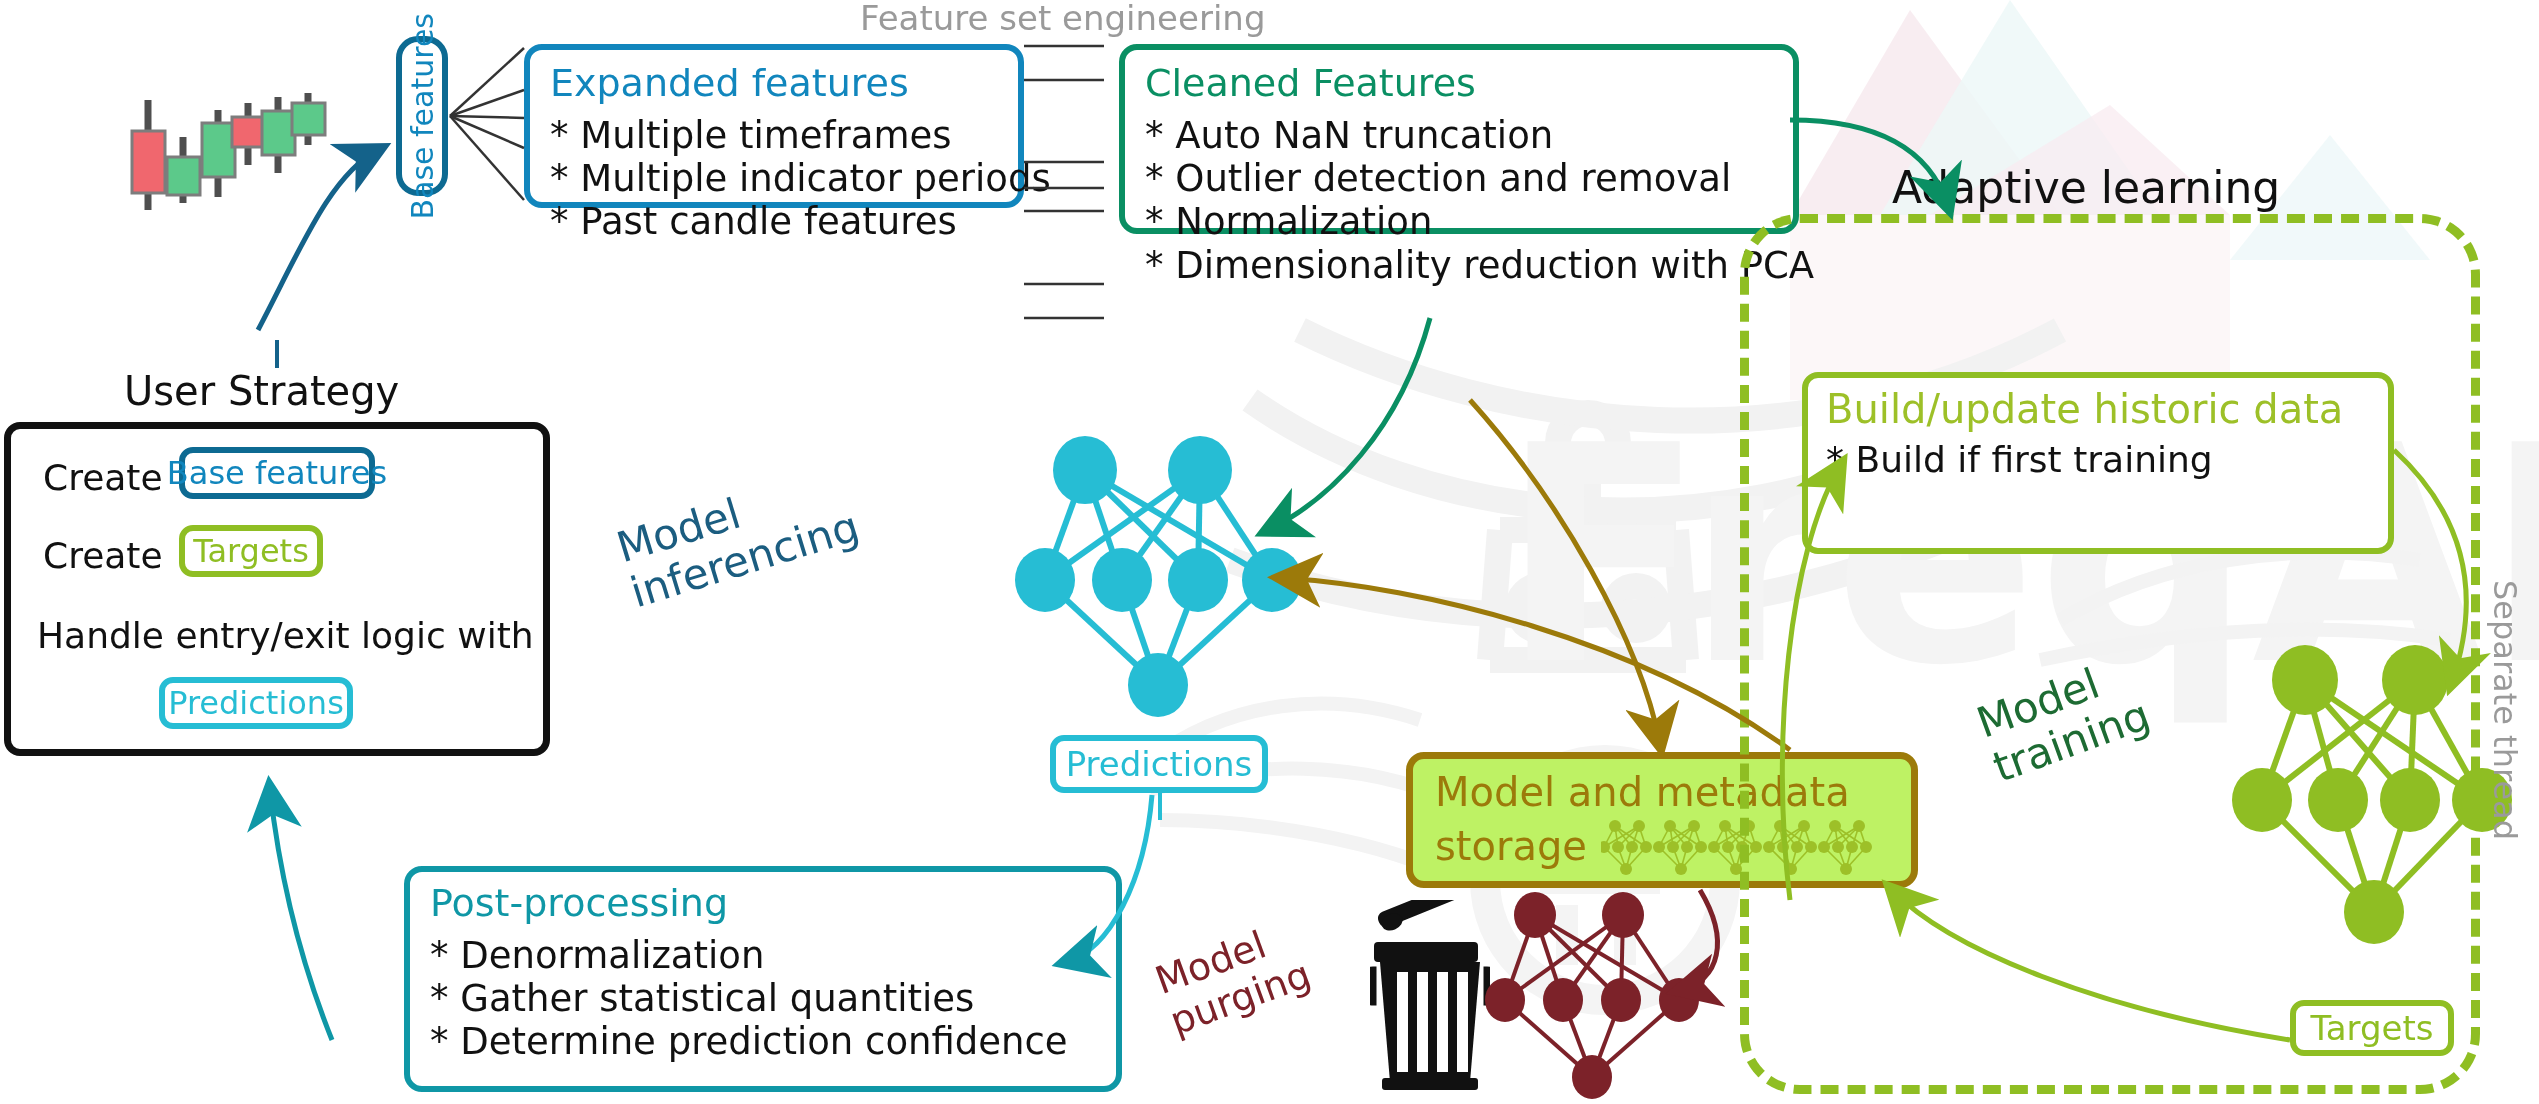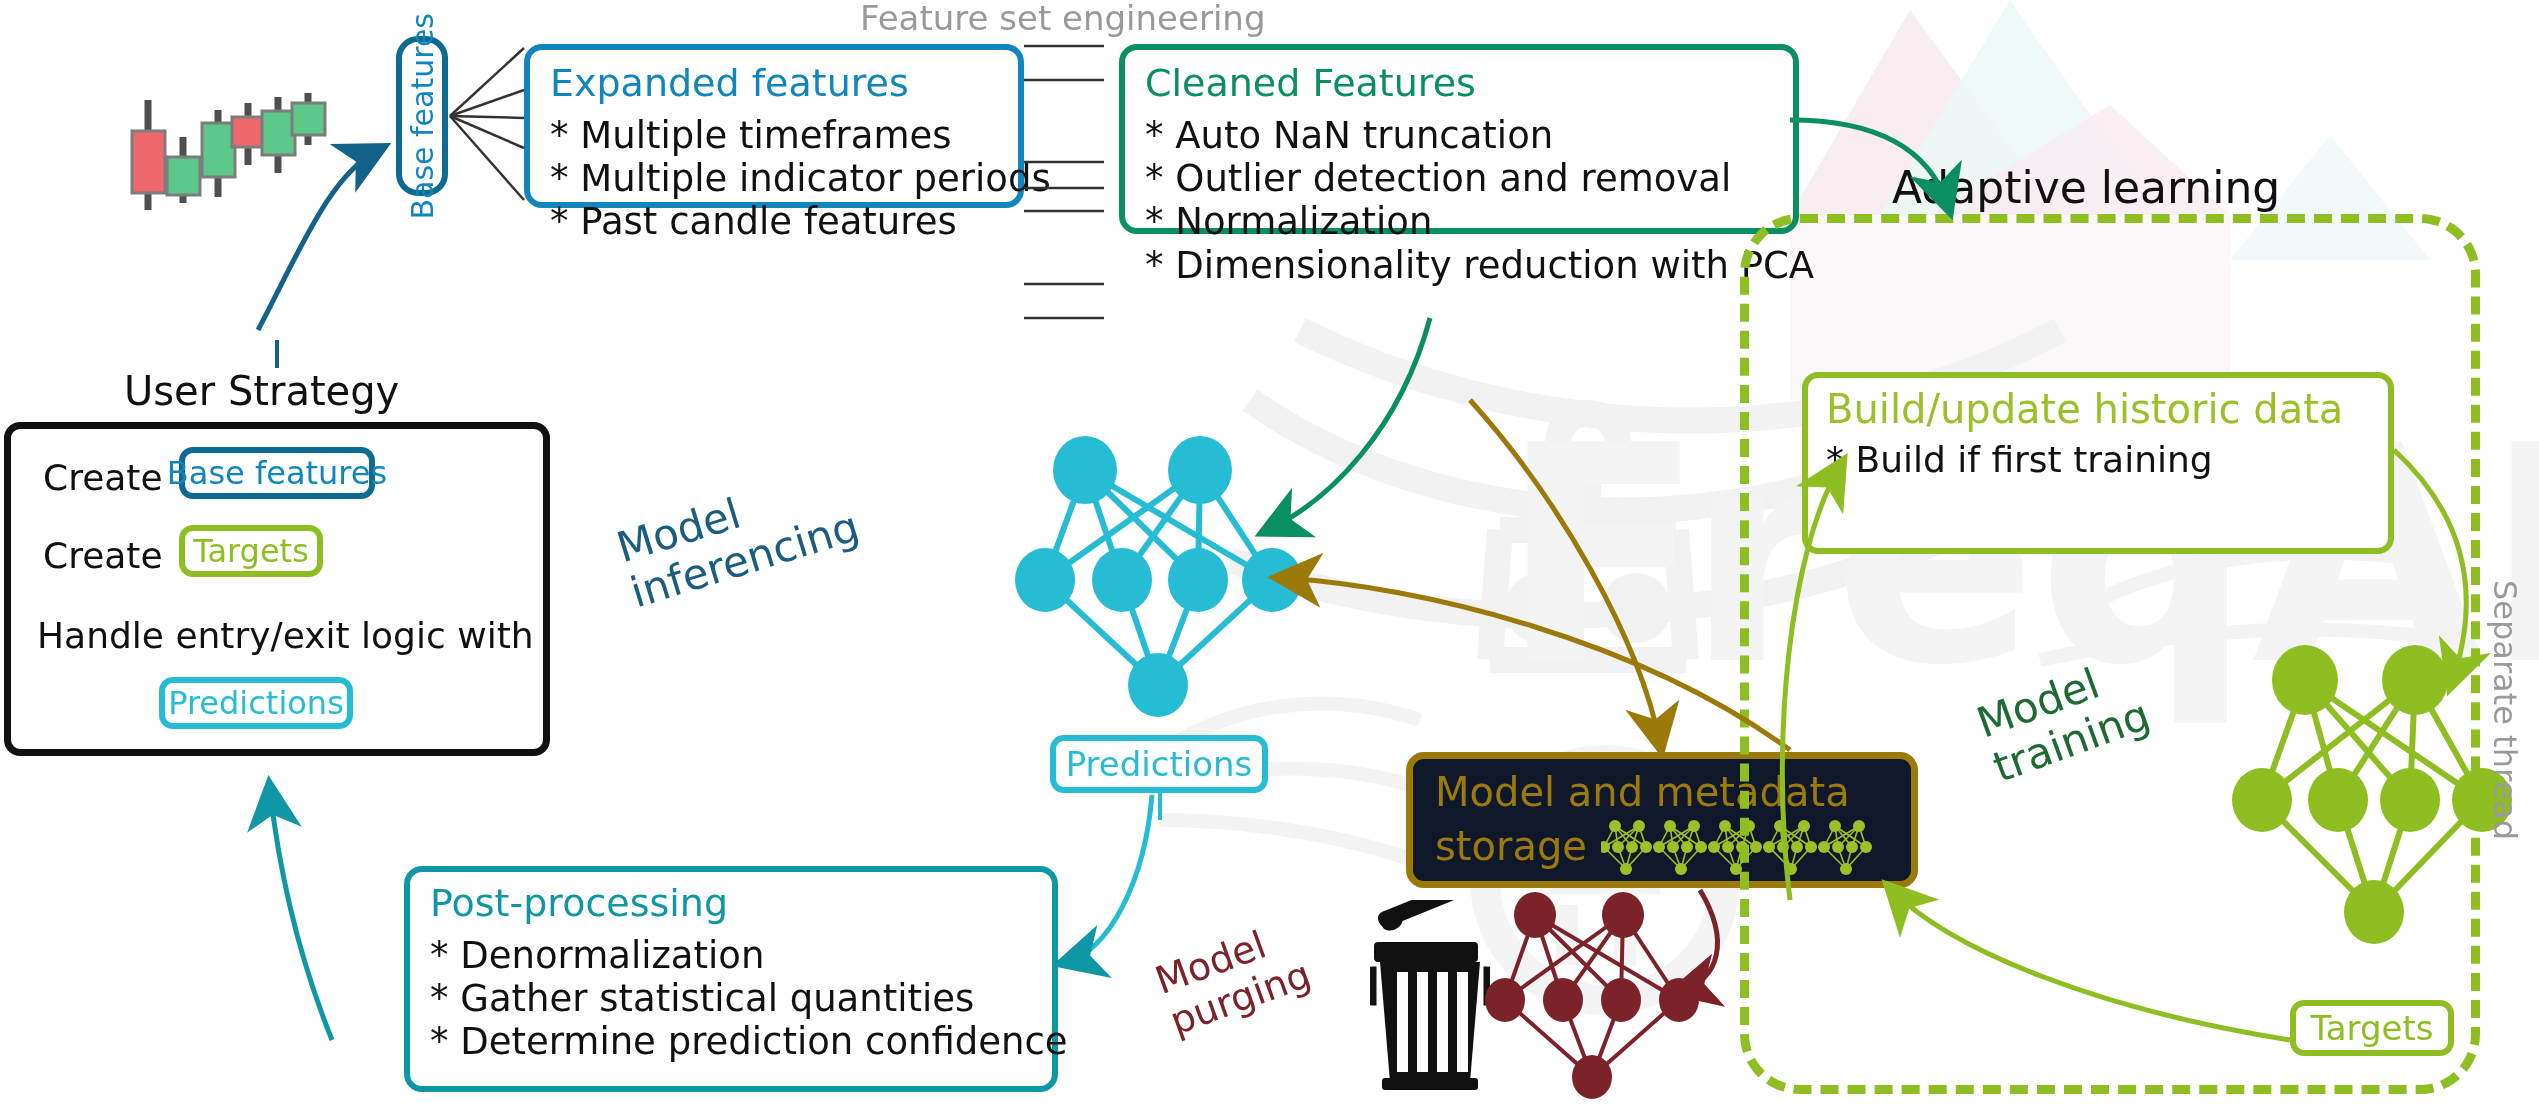--- a/index.html
+++ b/index.html
@@ -182,21 +182,21 @@
       <ellipse cx="262" cy="150" rx="30" ry="32"></ellipse>
       <ellipse cx="148" cy="255" rx="30" ry="32"></ellipse>
     </g>
   </svg>
 
   <div class="badge" style="left:1050px; top:735px; width:218px; height:58px;
         border:6px solid #26bdd4;">
     <span style="font-size:34px; color:#26bdd4;">Predictions</span>
   </div>
 
-  <div class="panel" style="left:404px; top:866px; width:654px; height:226px;
+  <div class="panel" style="left:404px; top:866px; width:718px; height:226px;
         padding:12px 18px 0 20px; border-color:#0f97a6;">
     <div class="title" style="color:#0f97a6;">Post-processing</div>
     <ul>
       <li>* Denormalization</li>
       <li>* Gather statistical quantities</li>
       <li>* Determine prediction confidence</li>
     </ul>
   </div>
 
   <div class="rot-label" style="left:1160px; top:935px; font-size:38px; color:#7c2229;
@@ -240,21 +240,21 @@
       <ellipse cx="55" cy="30" rx="21" ry="23"></ellipse>
       <ellipse cx="143" cy="30" rx="21" ry="23"></ellipse>
       <ellipse cx="25" cy="115" rx="20" ry="22"></ellipse>
       <ellipse cx="83" cy="115" rx="20" ry="22"></ellipse>
       <ellipse cx="141" cy="115" rx="20" ry="22"></ellipse>
       <ellipse cx="199" cy="115" rx="20" ry="22"></ellipse>
       <ellipse cx="112" cy="192" rx="20" ry="22"></ellipse>
     </g>
   </svg>
 
-  <div class="abs" style="left:1406px; top:752px; width:512px; height:136px; background:#0f172a;
+  <div class="abs" style="left:1406px; top:752px; width:512px; height:136px; background:#bef264;
               border:7px solid #9c7a0a; border-radius:18px;">
     <div class="abs" style="left:22px; top:10px; font-size:40px; color:#9c7a0a; white-space:nowrap;">Model and metadata</div>
     <div class="abs" style="left:22px; top:64px; font-size:40px; color:#9c7a0a;">storage</div>
     <svg class="abs" style="left:188px; top:58px; width:300px; height:62px;" viewBox="0 0 300 62">
       <g id="mini">
         <g stroke="#9dc028" stroke-width="1.6" fill="none">
           <line x1="14" y1="9" x2="3" y2="30"></line>
             <line x1="14" y1="9" x2="17" y2="30"></line>
           <line x1="14" y1="9" x2="31" y2="30"></line>
             <line x1="14" y1="9" x2="45" y2="30"></line>

